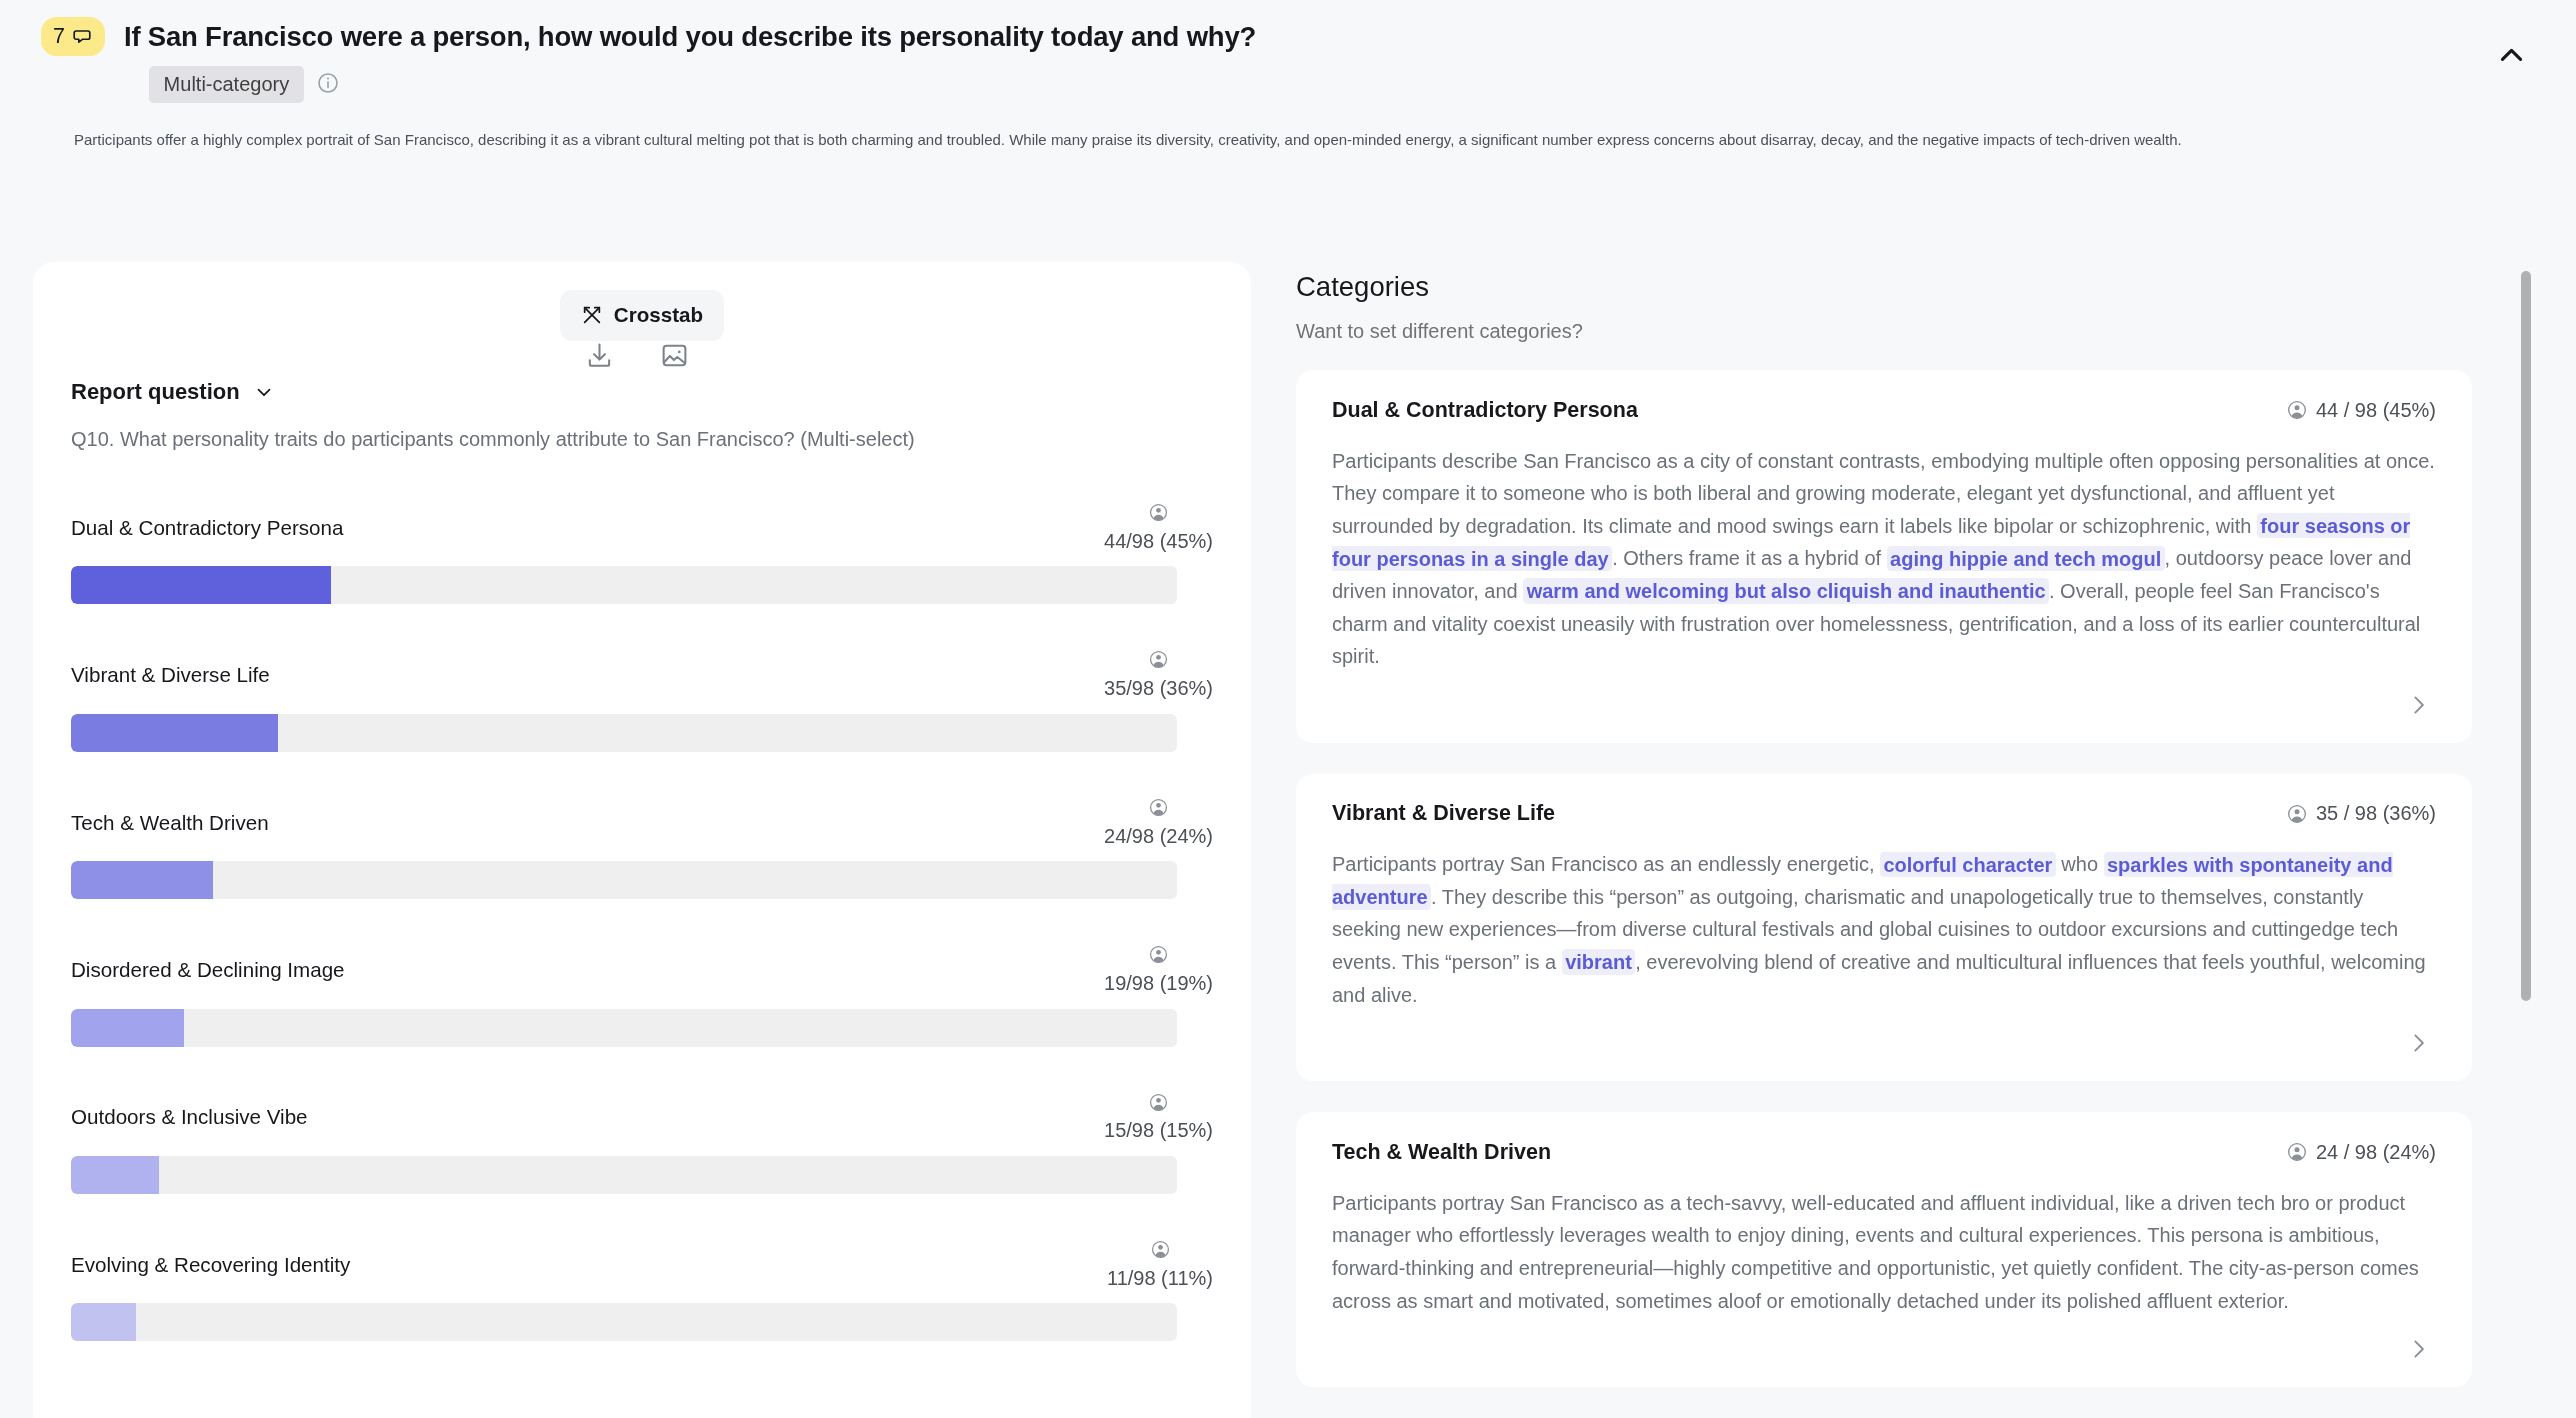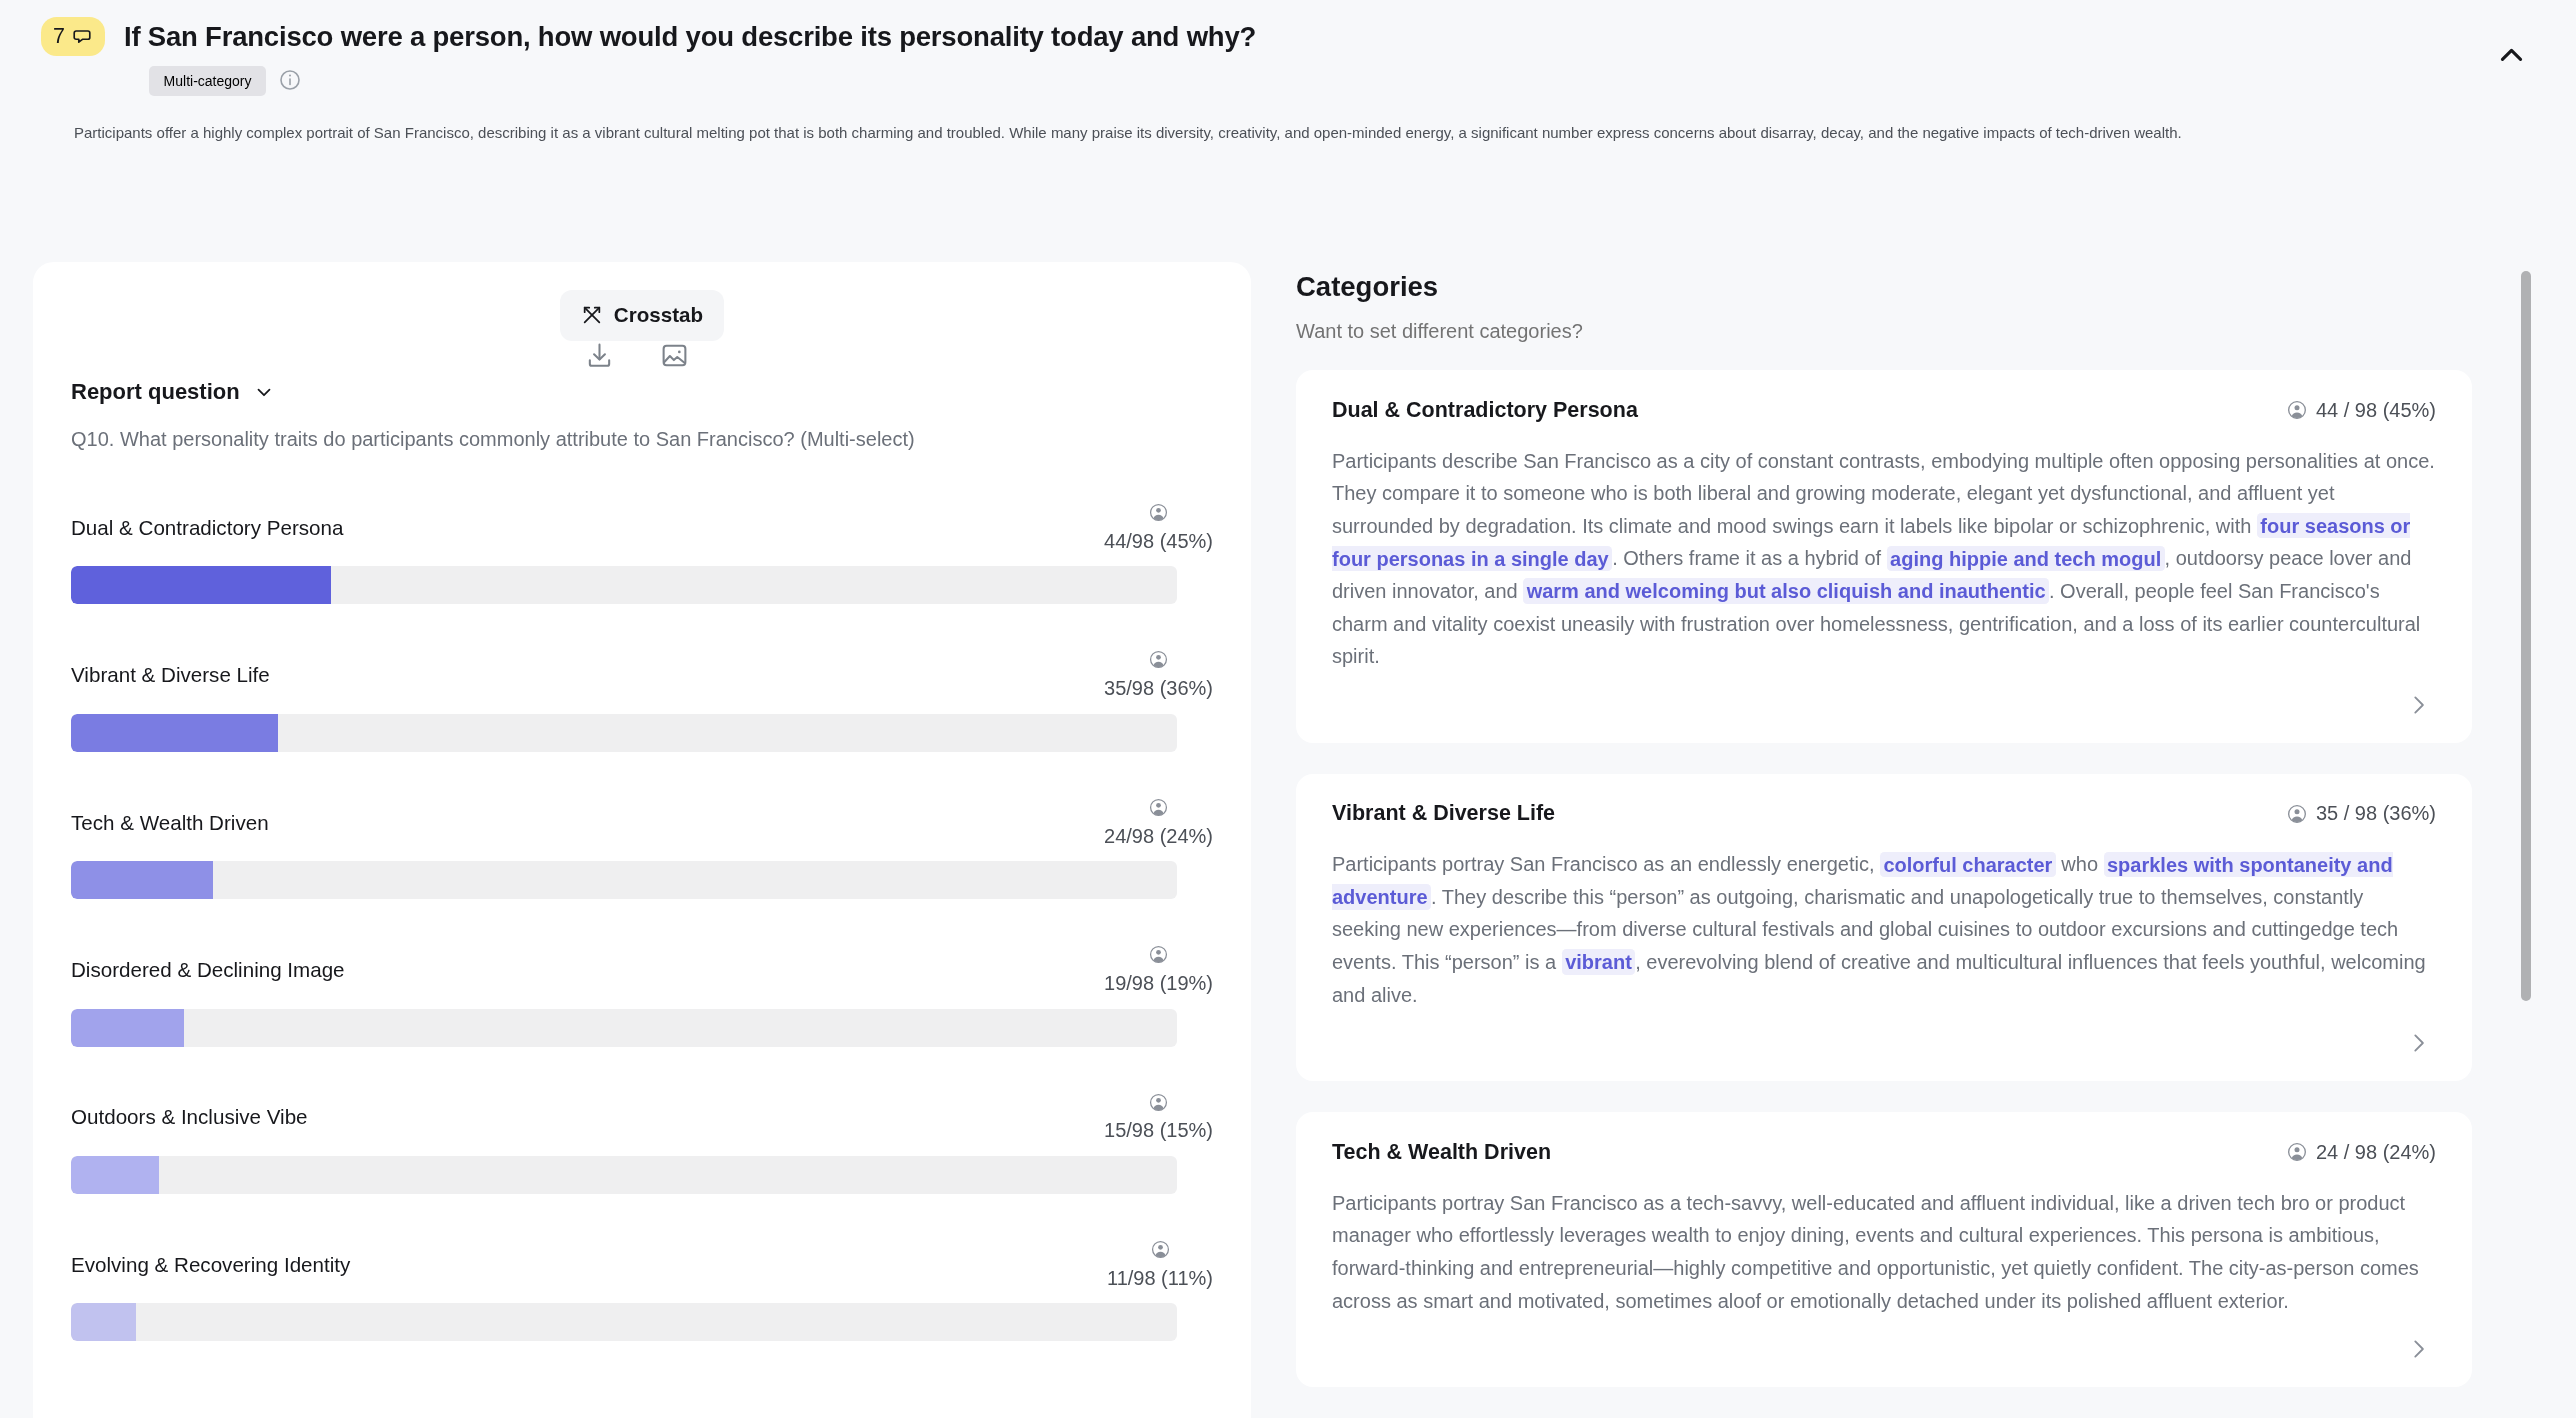--- a/index.html
+++ b/index.html
@@ -69,22 +69,22 @@
   }
   .tagrow {
     display: flex;
     align-items: center;
     gap: 12px;
     margin-left: 108px;
     margin-top: 10.3px;
   }
   .tag-pill {
     background: #e2e2e6;
-    color: #000000;
-    font-size: 14px;
+    color: #404040;
+    font-size: 20px;
     border-radius: 5px;
     padding: 6.9px 14.6px;
     line-height: 1.15;
   }
   .info-icon { display: block; cursor: pointer; }
 
   .summary {
     margin-top: 26px;
     font-size: 15px;
     line-height: 1.52;
@@ -192,21 +192,21 @@
   }
 
   
   .right-panel {
     margin-left: 45px;
     width: 1228px;
     position: relative;
   }
   .rp-title {
     font-size: 27.5px;
-    font-weight: 700;
+    font-weight: 400;
     color: #17181c;
     padding-top: 8.6px;
   }
   .rp-sub {
     font-size: 20px;
     color: #737373;
     margin-top: 17px;
   }
   .cards-scroll {
     margin-top: 27.5px;

